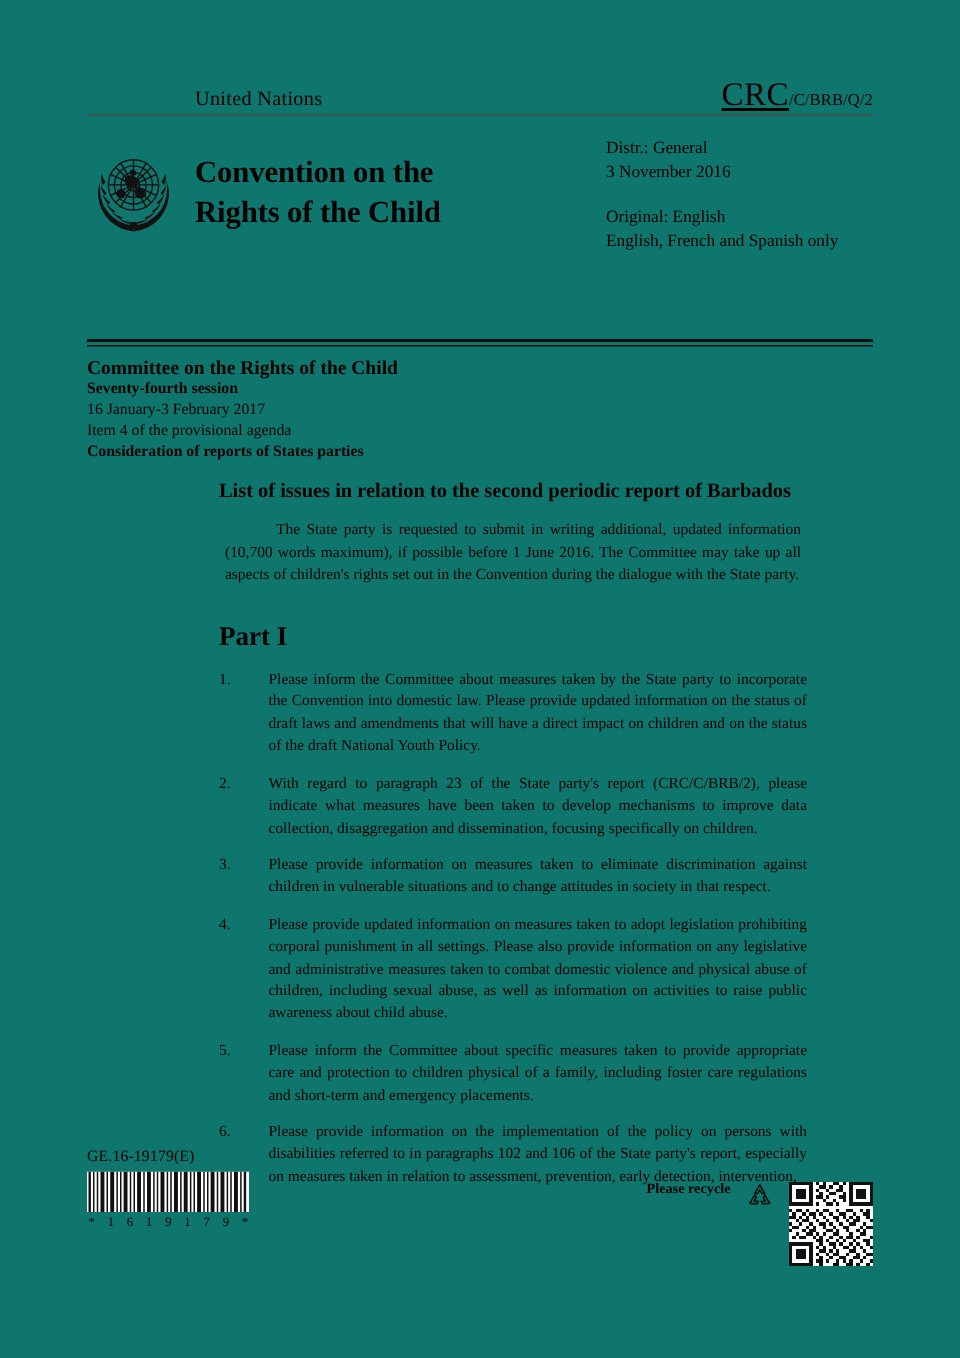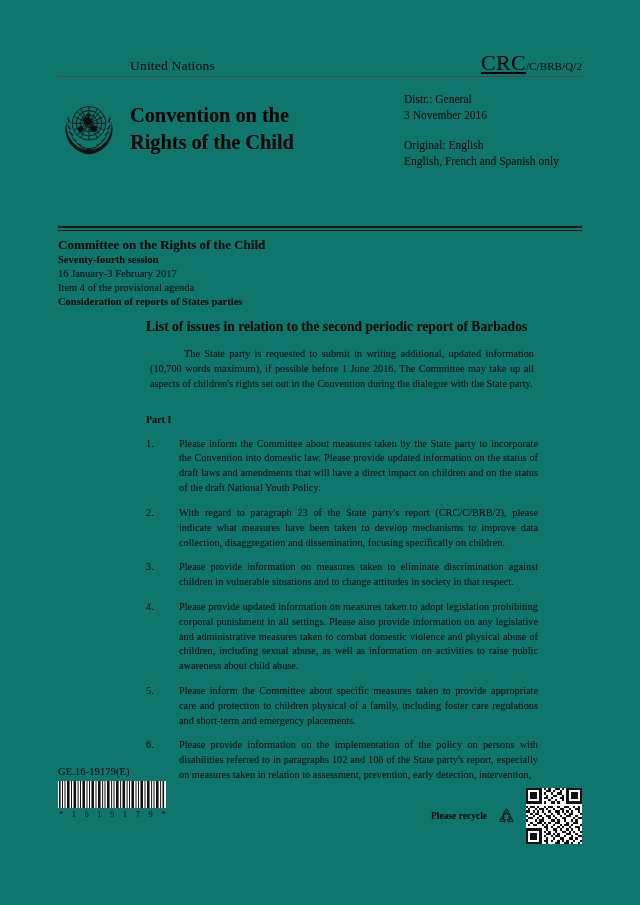--- a/index.html
+++ b/index.html
@@ -146,21 +146,21 @@
   .intro {
     font-size: 10.3px;
     line-height: 1.44;
     text-align: justify;
     text-indent: 34px;
     margin: 4px;
     font-family: Liberation Serif, serif;
   }
   .part-heading {
     font-weight: bold;
-    font-size: 10px;
+    font-size: 18px;
     margin: 22px 0 12px 0;
   }
   .para {
     display: flex;
     font-size: 10.3px;
     line-height: 1.44;
     margin-bottom: 10px;
   }
   .para-num {
     flex: 0 0 33px;
@@ -193,21 +193,21 @@
     letter-spacing: 3.2px;
     margin-top: 1px;
     padding-left: 1px;
   }
 
   .footer-right {
     position: absolute;
     right: 58px;
     top: 788px;
     display: flex;
-    align-items: center;
+    align-items: flex-start;
     gap: 10px;
   }
   .recycle-label {
     font-size: 9.5px;
     font-weight: bold;
     white-space: nowrap;
   }
   .recycle-icon {
     width: 19px;
     height: 19px;

